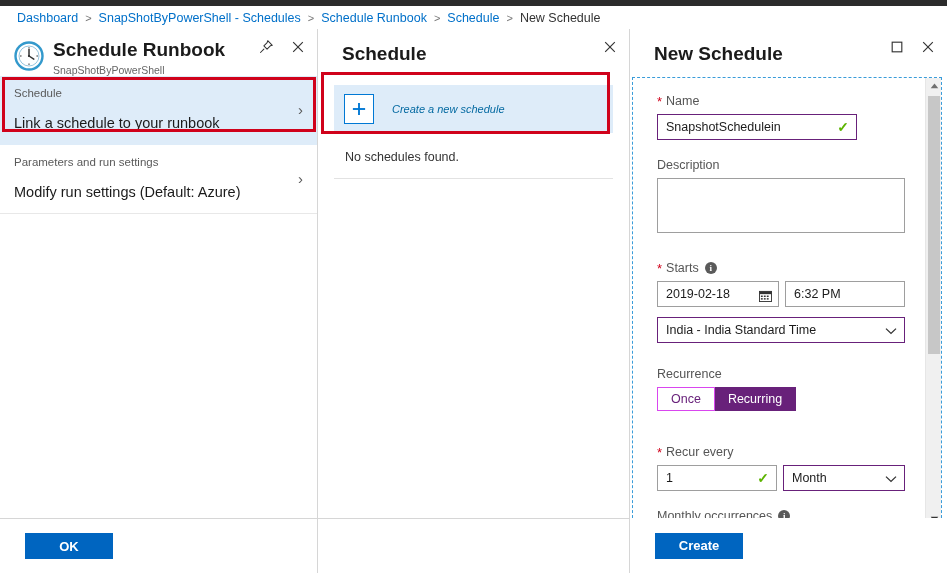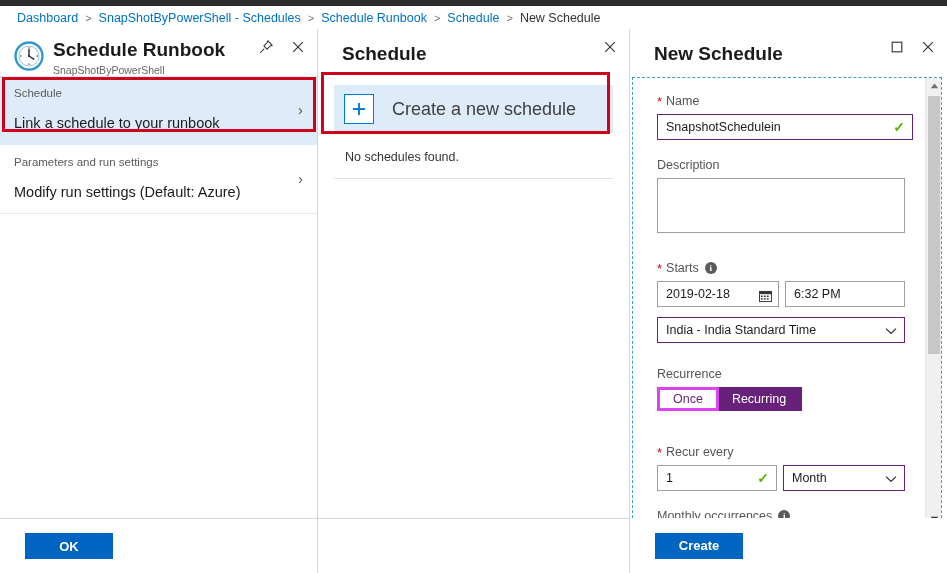--- a/index.html
+++ b/index.html
@@ -184,22 +184,23 @@
   .plus-box {
     width: 30px; height: 30px;
     border: 1px solid #0078d4;
     background: #ffffff;
     display: flex; align-items: center; justify-content: center;
     flex: 0 0 30px;
     margin-right: 18px;
   }
   .plus-box svg { display: block; }
   .create-label {
-    font-size: 18px;
-    color: #404040;
+    font-size: 11px;
+    color: #0369a1;
+    font-style: italic;
   }
   .empty-msg {
     font-size: 12.5px;
     color: #333333;
     padding: 17px 0 14px 11px;
     border-bottom: 1px solid #e2e2e2;
   }
 
   
   .form-wrap {
@@ -232,21 +233,21 @@
     background: #5a5a5a;
     color: #ffffff;
     font-size: 9px;
     font-weight: bold;
     font-family: "Liberation Serif", serif;
     margin-left: 6px;
     line-height: 1;
   }
 
   .txtinput {
-    width: 256px; height: 26px;
+    width: 200px; height: 26px;
     border: 1px solid #9e9e9e;
     background: #ffffff;
     font-family: "Liberation Sans", sans-serif;
     font-size: 12.5px;
     color: #1b1b1b;
     padding: 0 26px 0 8px;
     outline: none;
   }
   .txtinput.purple { border-color: #68217a; }
   .input-holder { position: relative; display: inline-block; }
@@ -320,21 +321,21 @@
 
   .toggle { display: flex; }
   .tog-opt {
     height: 24px;
     padding: 0 13px;
     display: flex; align-items: center; justify-content: center;
     font-size: 12.5px;
     cursor: pointer;
     background: #ffffff;
     color: #68217a;
-    border: 3px solid #d946ef;
+    border: 1px solid #d946ef;
   }
   .tog-opt.on {
     background: #68217a;
     color: #ffffff;
     font-weight: 400;
     border-color: #68217a;
   }
   .tog-opt + .tog-opt { border-left: none; }
 
   .spacer-16 { height: 16px; }

